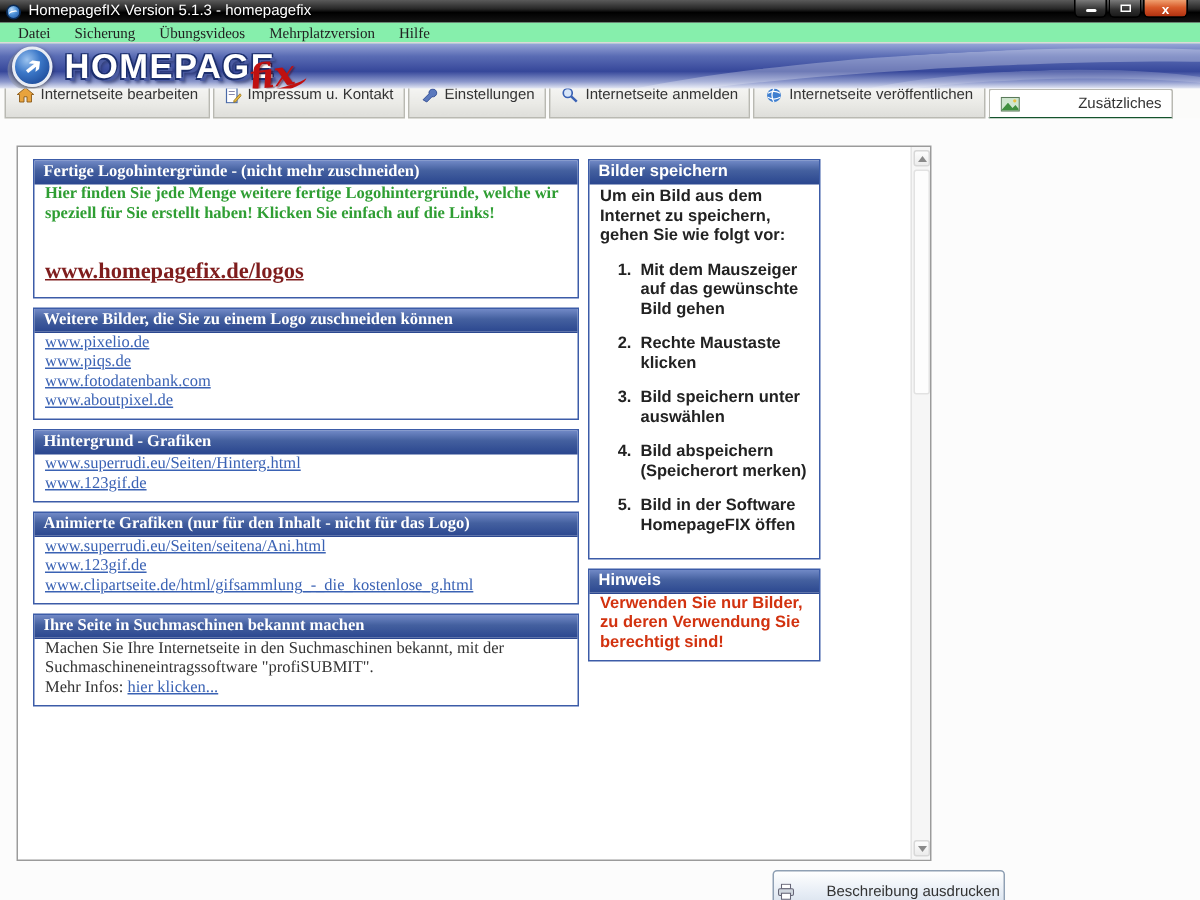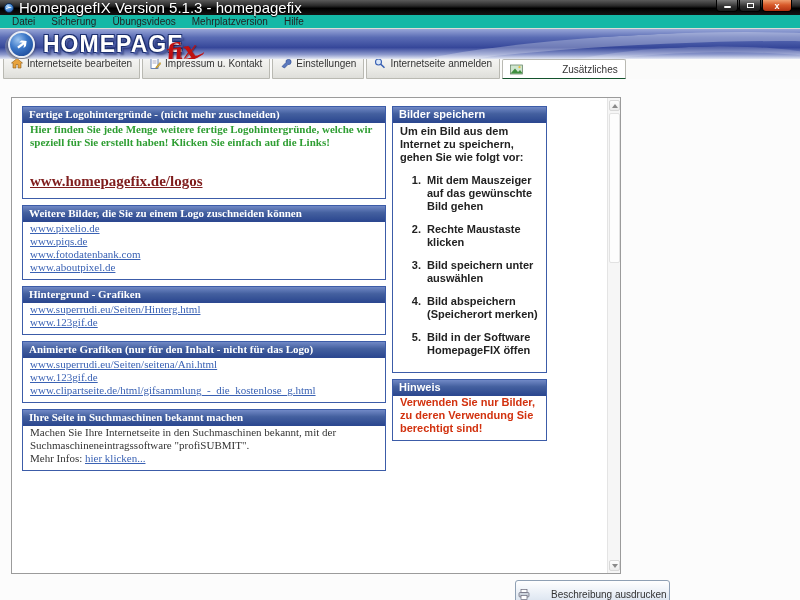--- a/index.html
+++ b/index.html
@@ -4,31 +4,31 @@
 <style>
   * { margin:0; padding:0; box-sizing:border-box; }
   html,body { width:800px; height:600px; overflow:hidden; }
   body { font-family:"Liberation Sans", sans-serif; background:#fff; }
   .window { position:relative; width:800px; height:600px; background:#fcfcfc; }
 
   
   .titlebar { position:relative; height:15px; background:linear-gradient(180deg,#5a5a5a 0%,#262626 40%,#000 55%,#141414 100%); display:flex; align-items:center; padding-left:4px; }
   .app-icon { width:10px; height:10px; border-radius:50%; background:radial-gradient(circle at 35% 30%, #bfe0ff 0%, #4a8fd8 45%, #1d4f9c 100%); border:1px solid #0a2a55; position:relative; flex:0 0 auto; }
   .app-icon::after { content:''; position:absolute; left:1px; top:3px; width:6px; height:3px; border-top:1.5px solid #fff; border-radius:50%; transform:rotate(-15deg); }
-  .titlebar-text { color:#fff; font-size:15px; margin-left:5px; text-shadow:0 1px 1px #000; white-space:nowrap; }
+  .titlebar-text { color:#fff; font-size:10px; margin-left:5px; text-shadow:0 1px 1px #000; white-space:nowrap; }
   .wincontrols { position:absolute; top:0; right:8px; display:flex; gap:1px; }
   .wc { height:12px; border:1px solid #000; border-top:none; border-radius:0 0 4px 4px; display:flex; align-items:center; justify-content:center; cursor:default; }
   .wc-min,.wc-max { width:22px; background:linear-gradient(180deg,#7a7a7a,#2e2e2e 60%,#1a1a1a); }
   .wc-close { width:30px; background:linear-gradient(180deg,#f0a070,#d85a2a 45%,#b03010); }
   .wc-min .bar { width:7px; height:2px; background:#fff; border-radius:1px; margin-top:3px; }
   .wc-max .box { width:7px; height:5px; border:1px solid #fff; }
   .wc-close .x { color:#fff; font-size:9px; font-weight:bold; line-height:10px; }
 
   
-  .menubar { height:14px; background:#14b8a6; border-bottom:1px solid #dcdbd6; display:flex; align-items:center; padding-left:4px; }
+  .menubar { height:14px; background:#86efac; border-bottom:1px solid #dcdbd6; display:flex; align-items:flex-end; padding-left:4px;font-family:Liberation Serif, serif; }
   .menu-item { font-size:10px; color:#222; padding:0 8px; cursor:default; }
 
   
   .banner { position:relative; height:30px; background:linear-gradient(180deg,#98a6d8 0%,#5a6cb4 28%,#36479a 62%,#8d99cc 85%,#e4e8f4 100%); overflow:hidden; }
   .banner .swoosh1 { position:absolute; right:-120px; top:6px; width:560px; height:70px; border-radius:50%; border-top:10px solid rgba(255,255,255,0.28); transform:rotate(-3deg); }
   .banner .swoosh2 { position:absolute; right:-40px; top:18px; width:300px; height:50px; border-radius:50%; border-top:6px solid rgba(255,255,255,0.18); transform:rotate(-2deg); }
   .logo-wrap { position:absolute; left:8px; top:1px; display:flex; align-items:center; }
   .logo-circle { width:27px; height:27px; border-radius:50%; background:radial-gradient(circle at 35% 30%, #9cc4f0 0%, #3c78c8 40%, #123a88 100%); border:2px solid #e8ecf4; box-shadow:0 1px 3px rgba(0,0,0,0.5), -3px 2px 0 rgba(150,155,170,0.5); display:flex; align-items:center; justify-content:center; }
   .logo-arrow { color:#fff; font-size:14px; font-weight:bold; transform:rotate(-38deg); line-height:1; }
   .logo-text { margin-left:8px; font-size:23px; font-weight:bold; letter-spacing:1px; color:#fff; text-shadow:-1px -1px 0 #1c2f6e, 1px -1px 0 #1c2f6e, -1px 1px 0 #1c2f6e, 2px 2px 0 #4a5aa0, 3px 3px 2px rgba(40,50,100,0.6); line-height:28px; }
@@ -134,20 +134,29 @@
         </svg>
       <span>Einstellungen</span>
     </div>
     <div class="tab">
       <svg width="12" height="11" viewBox="0 0 12 11">
           <circle cx="4.5" cy="4" r="3" fill="#d8e6f8" stroke="#3a62b4" stroke-width="1.1"></circle>
           <line x1="6.8" y1="6.2" x2="10.5" y2="9.8" stroke="#3a62b4" stroke-width="1.6"></line>
         </svg>
       <span>Internetseite anmelden</span>
     </div>
+    <div class="tab">
+      <svg width="12" height="11" viewBox="0 0 12 12">
+          <circle cx="6" cy="6" r="5" fill="#3f7fd0"></circle>
+          <path d="M1.5 4.5 Q6 2 10.5 4.5" stroke="#fff" stroke-width="0.9" fill="none"></path>
+          <path d="M1.5 7.5 Q6 10 10.5 7.5" stroke="#fff" stroke-width="0.9" fill="none"></path>
+          <path d="M6 1 Q3 6 6 11" stroke="#fff" stroke-width="0.9" fill="none"></path>
+        </svg>
+      <span>Internetseite veröffentlichen</span>
+    </div>
     <div class="tab active">
       <svg width="13" height="11" viewBox="0 0 13 11">
           <rect x="0.5" y="1" width="12" height="9" fill="#cfe6cf" stroke="#5a7a5a" stroke-width="0.7"></rect>
           <path d="M1 9 L5 4.5 L8 8 L10 6 L12 8.5 L12 9.5 L1 9.5 Z" fill="#3f8f3f"></path>
           <circle cx="9.5" cy="3.2" r="1.1" fill="#e8c040"></circle>
         </svg>
       <span>Zusätzliches</span>
     </div>
   </div>
 

